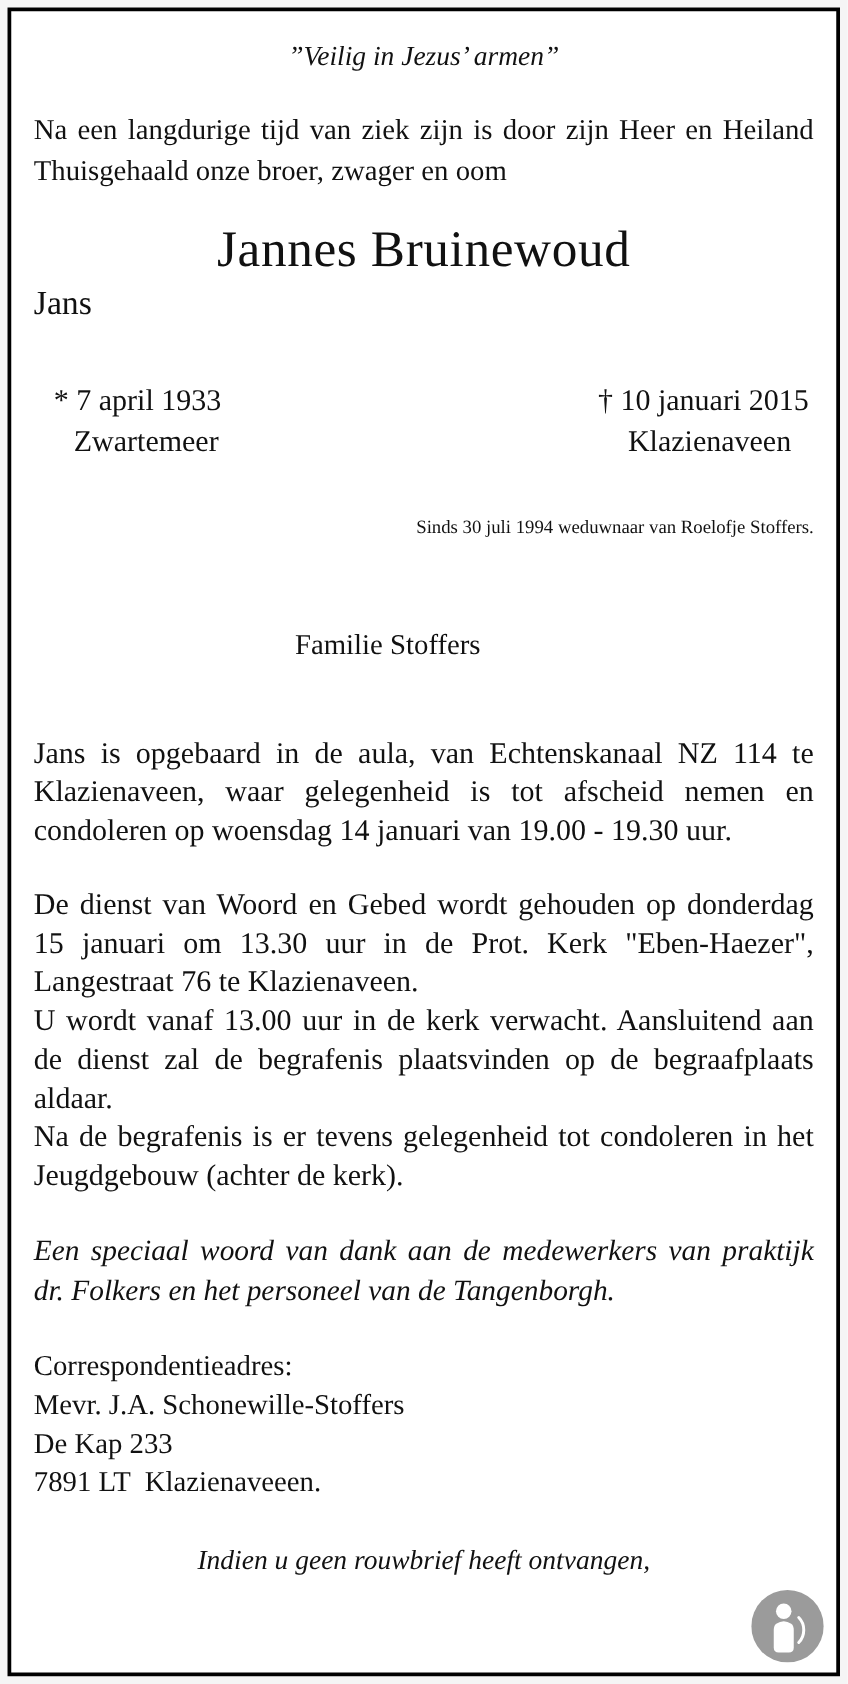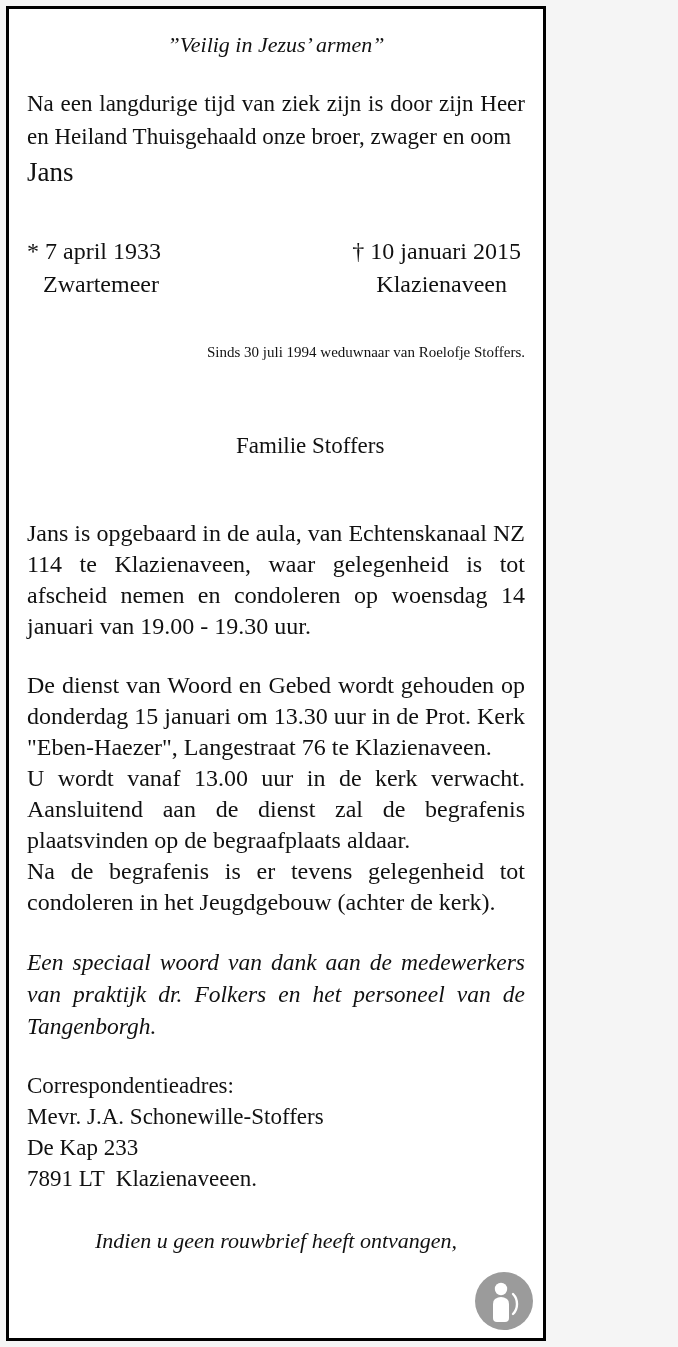--- a/index.html
+++ b/index.html
@@ -8,21 +8,21 @@
     width: 678px;
     height: 1347px;
     background: #f5f5f5;
     font-family: "Liberation Serif", "DejaVu Serif", serif;
     color: #111111;
   }
   .ad {
     position: absolute;
     left: 6px;
     top: 6px;
-    width: 540px;
+    width: 666px;
     height: 1335px;
     box-sizing: border-box;
     border: 3px solid #000000;
     background: #ffffff;
     padding: 22px 18px 0 18px;
     overflow: hidden;
   }
   .quote {
     text-align: center;
     font-style: italic;
@@ -47,20 +47,21 @@
     font-size: 27px;
     line-height: 34px;
     margin-top: 2px;
   }
   .dates {
     display: flex;
     justify-content: space-between;
     margin-top: 46px;
     font-size: 24px;
     line-height: 33px;
+    margin-left: 16px;
   }
   .dates .col .place {
     padding-left: 16px;
   }
   .dates .col.right {
     margin-right: 4px;
   }
   .dates .col.right .place {
     padding-left: 24px;
   }
@@ -121,20 +122,21 @@
 </style>
 </head>
 <body>
 
 <div class="ad">
 
   <div class="quote">”Veilig in Jezus’ armen”</div>
 
   <div class="intro">Na een langdurige tijd van ziek zijn is door zijn Heer en Heiland Thuisgehaald onze broer, zwager en oom</div>
 
+  <h1 class="name">Jannes Bruinewoud</h1>
   <div class="nickname">Jans</div>
 
   <div class="dates">
     <div class="col left">
       <div>* 7 april 1933</div>
       <div class="place">Zwartemeer</div>
     </div>
     <div class="col right">
       <div>† 10 januari 2015</div>
       <div class="place">Klazienaveen</div>

